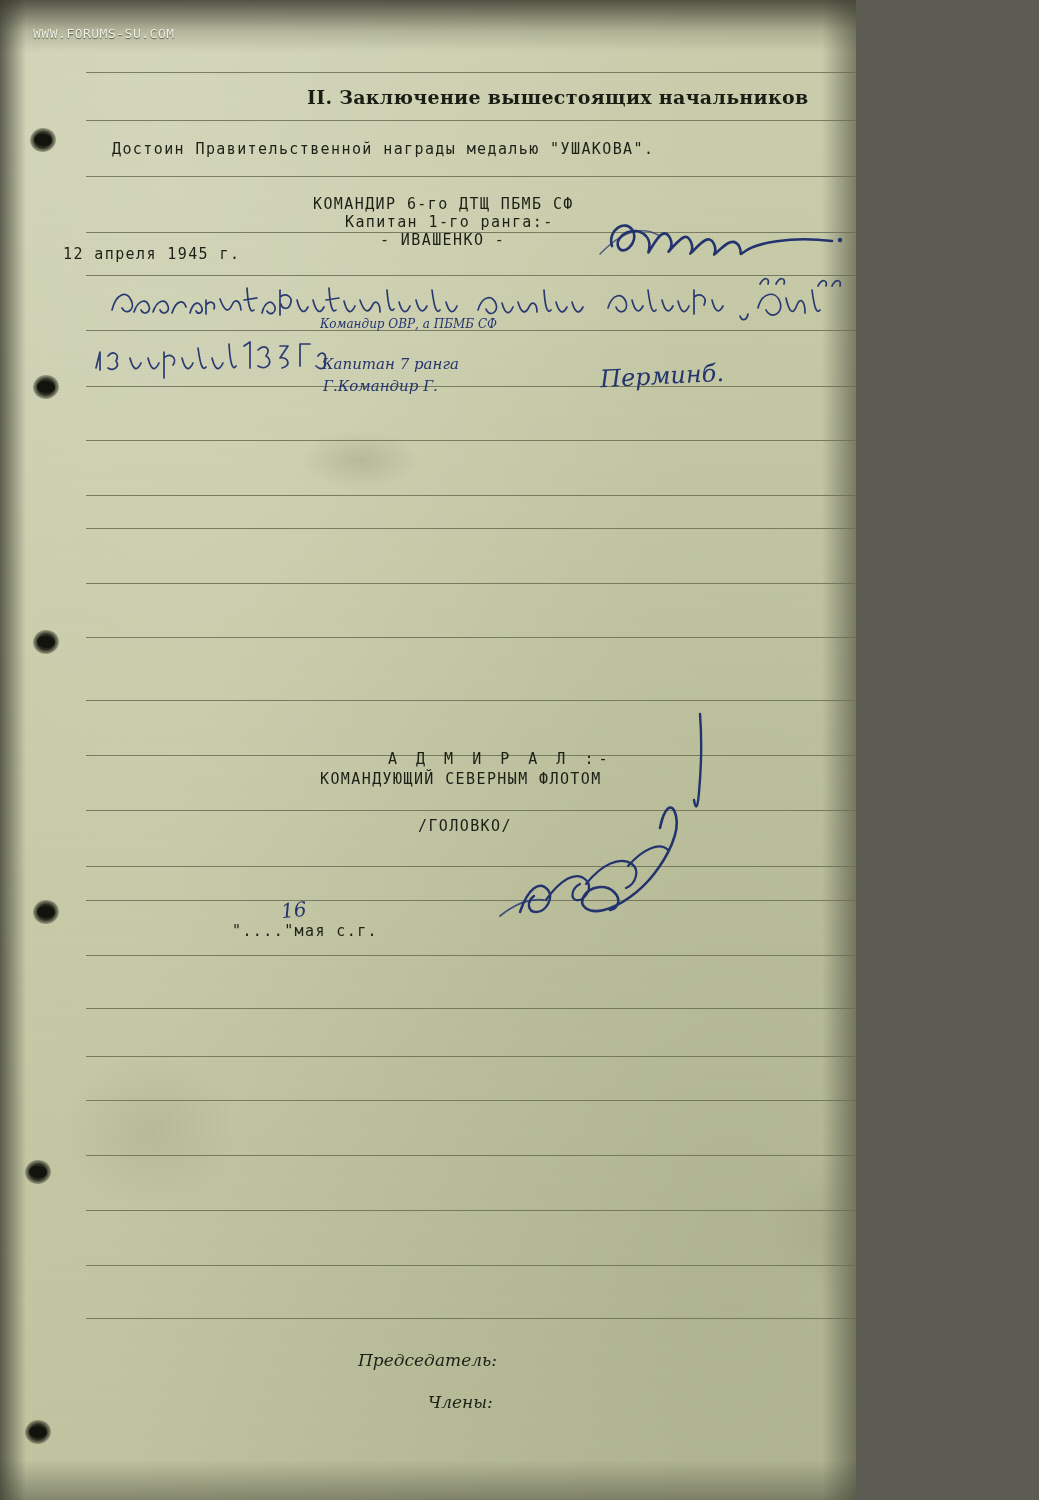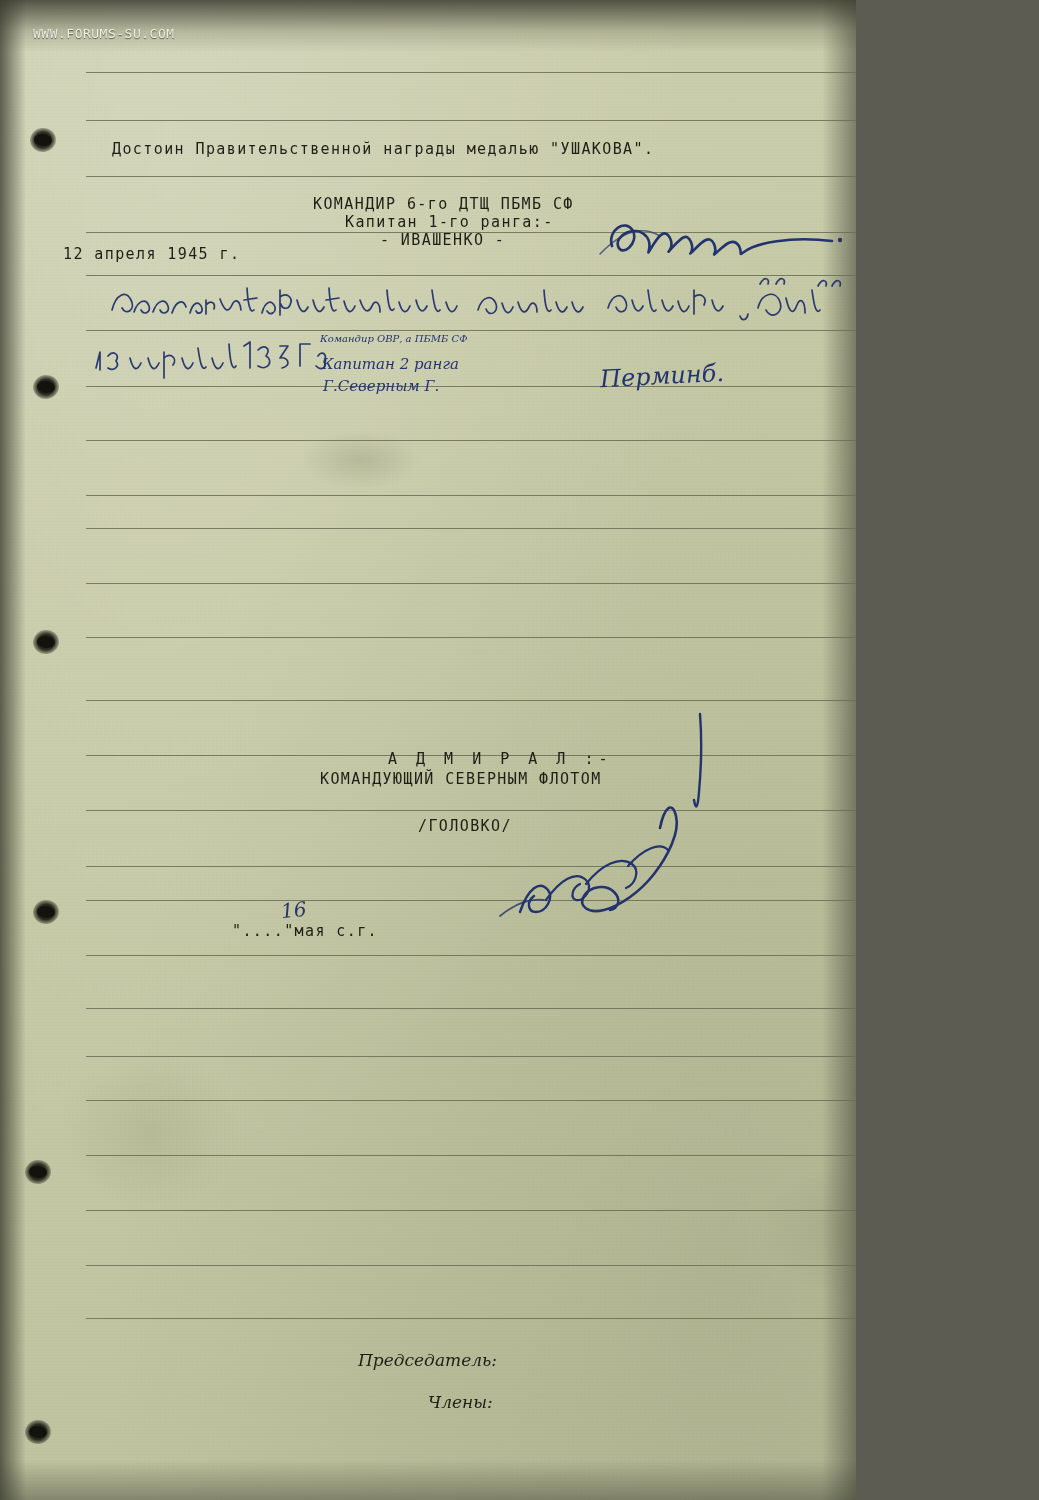--- a/index.html
+++ b/index.html
@@ -213,20 +213,21 @@
   <div class="rule" style="left:86px; top:900px; width:930px;"></div>
   <div class="rule" style="left:86px; top:955px; width:930px;"></div>
   <div class="rule" style="left:86px; top:1008px; width:930px;"></div>
   <div class="rule" style="left:86px; top:1056px; width:930px;"></div>
   <div class="rule" style="left:86px; top:1100px; width:930px;"></div>
   <div class="rule" style="left:86px; top:1155px; width:930px;"></div>
   <div class="rule" style="left:86px; top:1210px; width:930px;"></div>
   <div class="rule" style="left:86px; top:1265px; width:930px;"></div>
   <div class="rule" style="left:86px; top:1318px; width:930px;"></div>
 
+  <div class="txt heading" style="left:307px; top:86px;">II. Заключение вышестоящих начальников</div>
 
   <div class="txt typed" style="left:112px; top:140px;">Достоин Правительственной награды медалью "УШАКОВА".</div>
 
   <div class="txt typed" style="left:313px; top:195px;">КОМАНДИР 6-го ДТЩ ПБМБ СФ</div>
   <div class="txt typed" style="left:345px; top:213px;">Капитан 1-го ранга:-</div>
   <div class="txt typed" style="left:380px; top:231px;">- ИВАШЕНКО -</div>
 
   <div class="txt typed" style="left:63px; top:245px;">12 апреля 1945 г.</div>
 
   <svg class="overlay" viewBox="0 0 1039 1500">
@@ -293,23 +294,23 @@
         <path d="M229 344 C230 360, 232 372, 236 366"></path>
         <path d="M244 346 L250 342 L250 368"></path>
         <path d="M258 350 C264 344, 272 348, 266 356 C274 360, 268 372, 258 366"></path>
         <path d="M280 346 L288 346 L280 358 C288 356, 292 366, 282 368"></path>
         <path d="M300 344 L300 366 M300 344 L310 344"></path>
         <path d="M318 356 C322 350, 328 354, 324 362 C328 366, 322 372, 316 366"></path>
       </g>
     </g>
   </svg>
 
-  <div class="hand hand-blue" style="left:320px; top:333px; font-size:10px;">Командир ОВР, а ПБМБ СФ</div>
-  <div class="hand hand-blue" style="left:322px; top:355px; font-size:15px;">Капитан 2 ранга</div>
-  <div class="hand hand-blue" style="left:323px; top:377px; font-size:15px;">Г.Северным Г.</div>
+  <div class="hand hand-blue" style="left:320px; top:317px; font-size:12px;">Командир ОВР, а ПБМБ СФ</div>
+  <div class="hand hand-blue" style="left:322px; top:355px; font-size:15px;">Капитан 7 ранга</div>
+  <div class="hand hand-blue" style="left:323px; top:377px; font-size:15px;">Г.Командир Г.</div>
 
   <div class="hand hand-blue" style="left:600px; top:362px; font-size:24px; transform:rotate(-3deg);">Перминб.</div>
 
   <div class="hand" style="left:110px; top:292px; font-size:18px; opacity:0.0001;">Достоин Правительственной награды медалью "Ушакова"</div>
   <div class="hand" style="left:94px; top:348px; font-size:17px; opacity:0.0001;">18 апреля 1945г</div>
   <div class="sig" style="left:610px; top:222px; font-size:22px; opacity:0.0001;">С.Ивашенко</div>
 
   <div class="red-number" style="left:880px; top:48px;">37</div>
 
 

